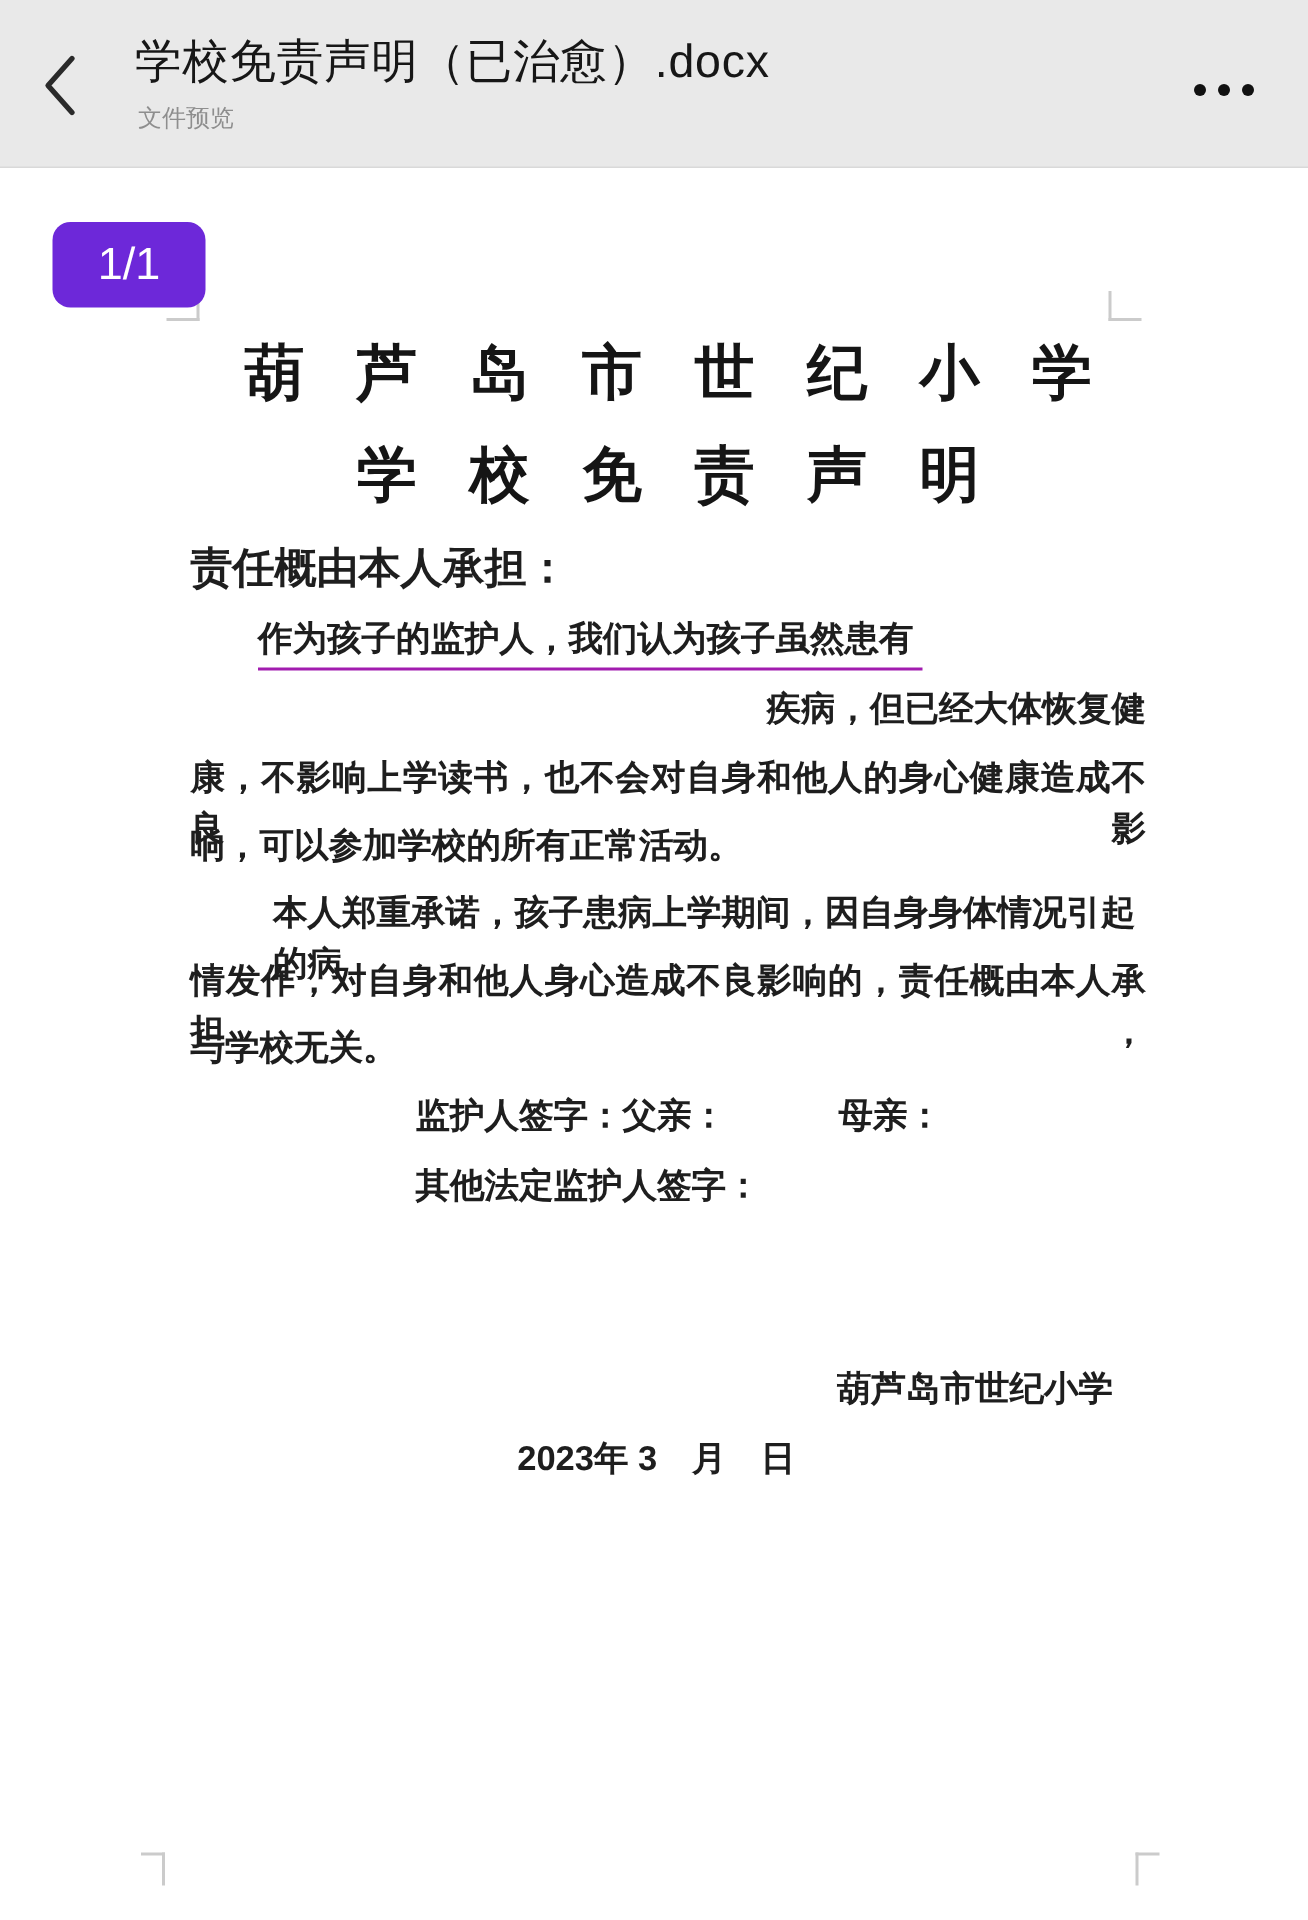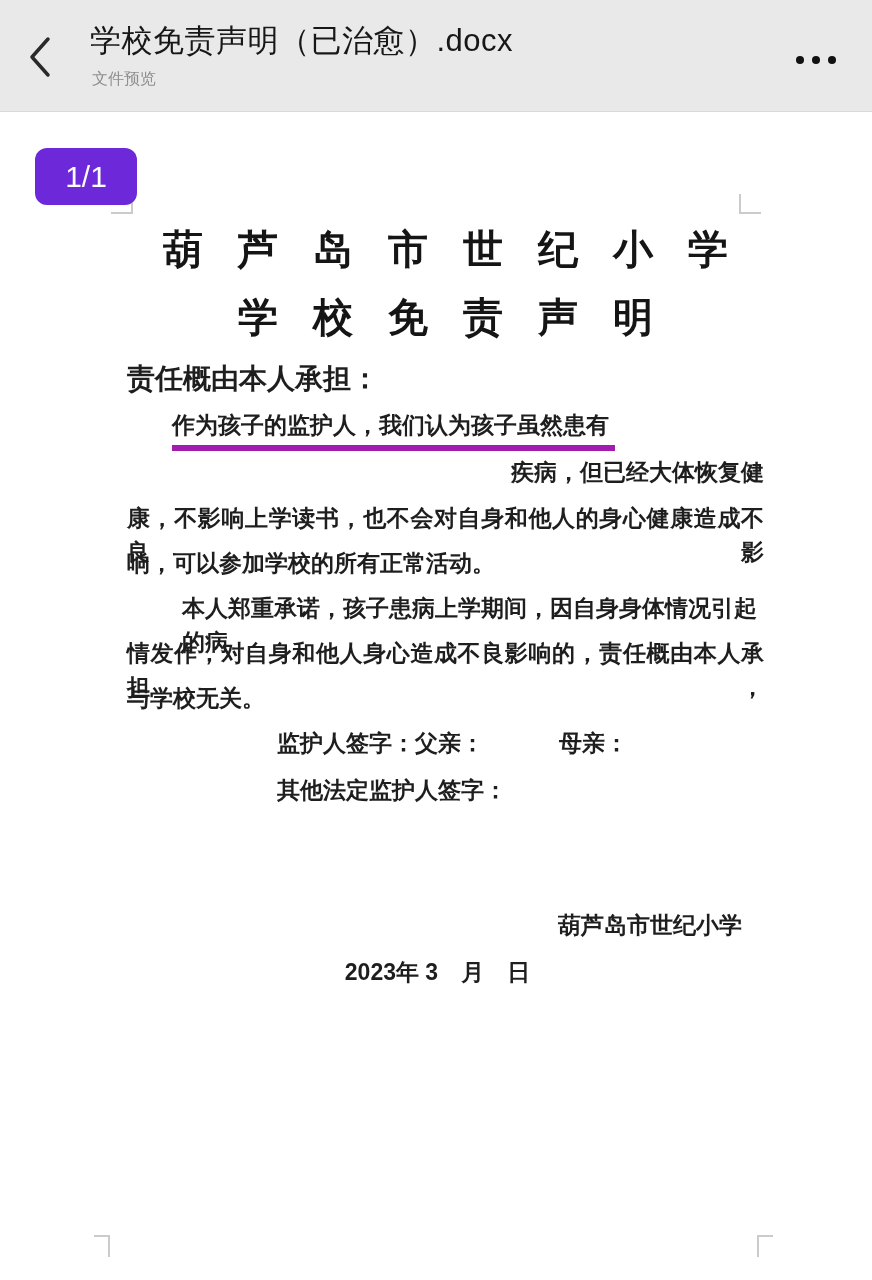--- a/index.html
+++ b/index.html
@@ -68,21 +68,21 @@
     letter-spacing:35px; padding-left:35px; white-space:nowrap;
     color:#151515;
   }
   .t1 { top:112px; }
   .t2 { top:180px; }
 
   .salutation { top:247px; font-size:28px; line-height:38px; }
 
   .body-line { font-size:23px; line-height:34px; }
   .p1a { top:295px; padding-left:45px; }
-  .p1a span { display:inline-block; border-bottom:6px solid #a21caf; padding-bottom:3px; padding-right:6px; }
+  .p1a span { display:inline-block; border-bottom:2px solid #a21caf; padding-bottom:3px; padding-right:6px; }
   .p1b { top:342px; text-align:right; }
   .p1c { top:388px; text-align:justify; text-align-last:justify; }
   .p1d { top:433px; }
   .p2a { top:478px; padding-left:55px; }
   .p2b { top:523px; text-align:justify; text-align-last:justify; }
   .p2c { top:568px; }
 
   .sg1 { top:613px; padding-left:150px; display:flex; gap:75px; }
   .sg2 { top:660px; padding-left:150px; }
 

